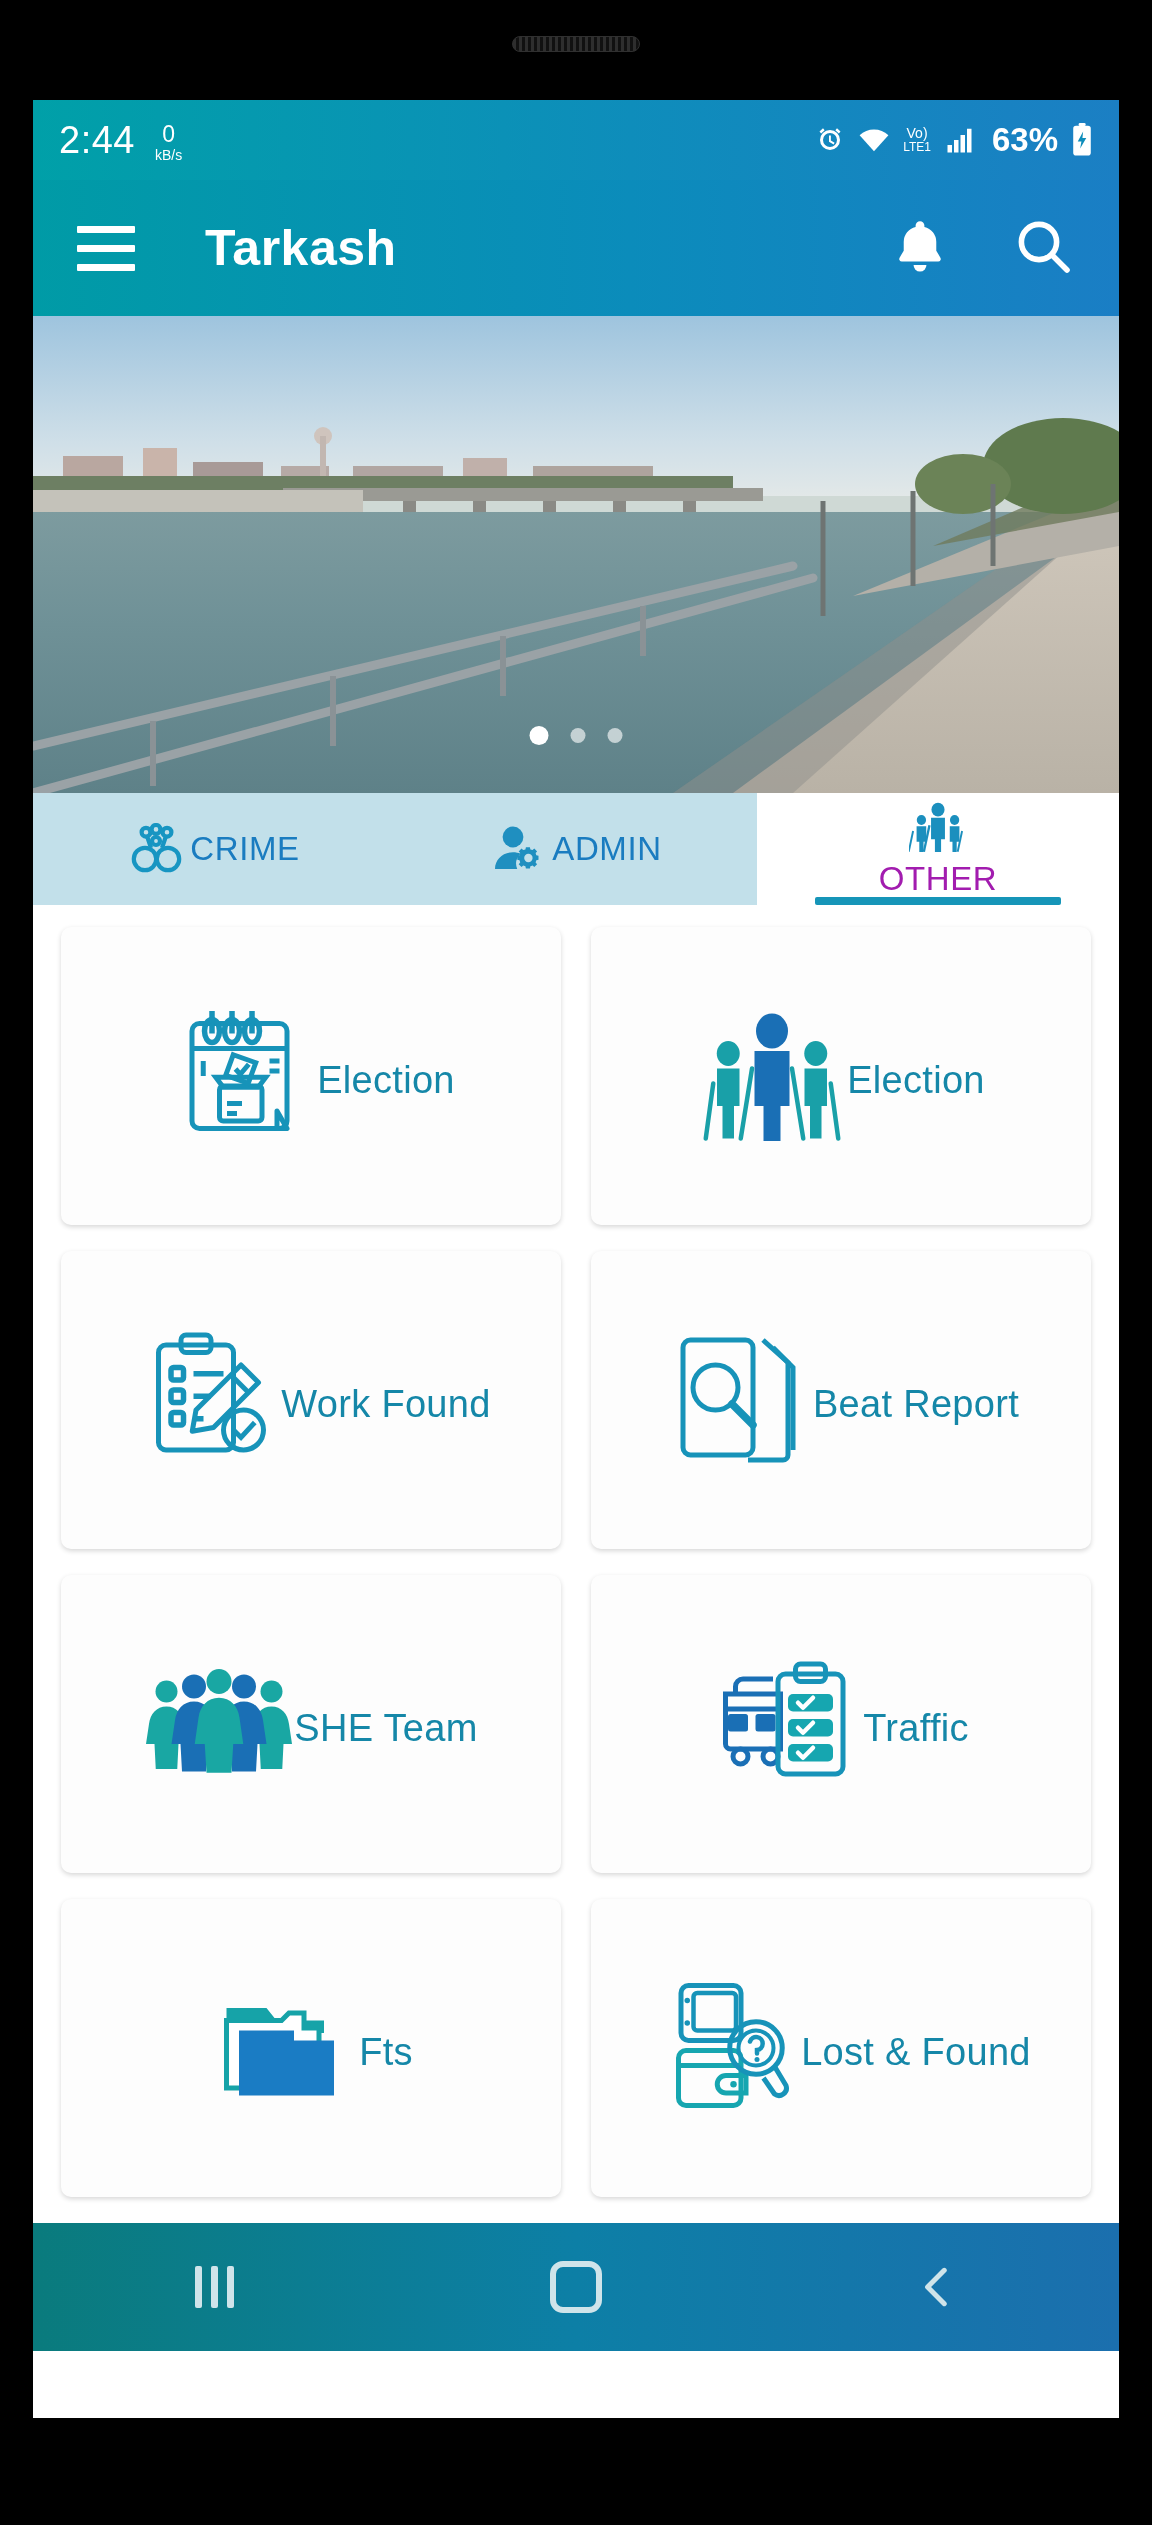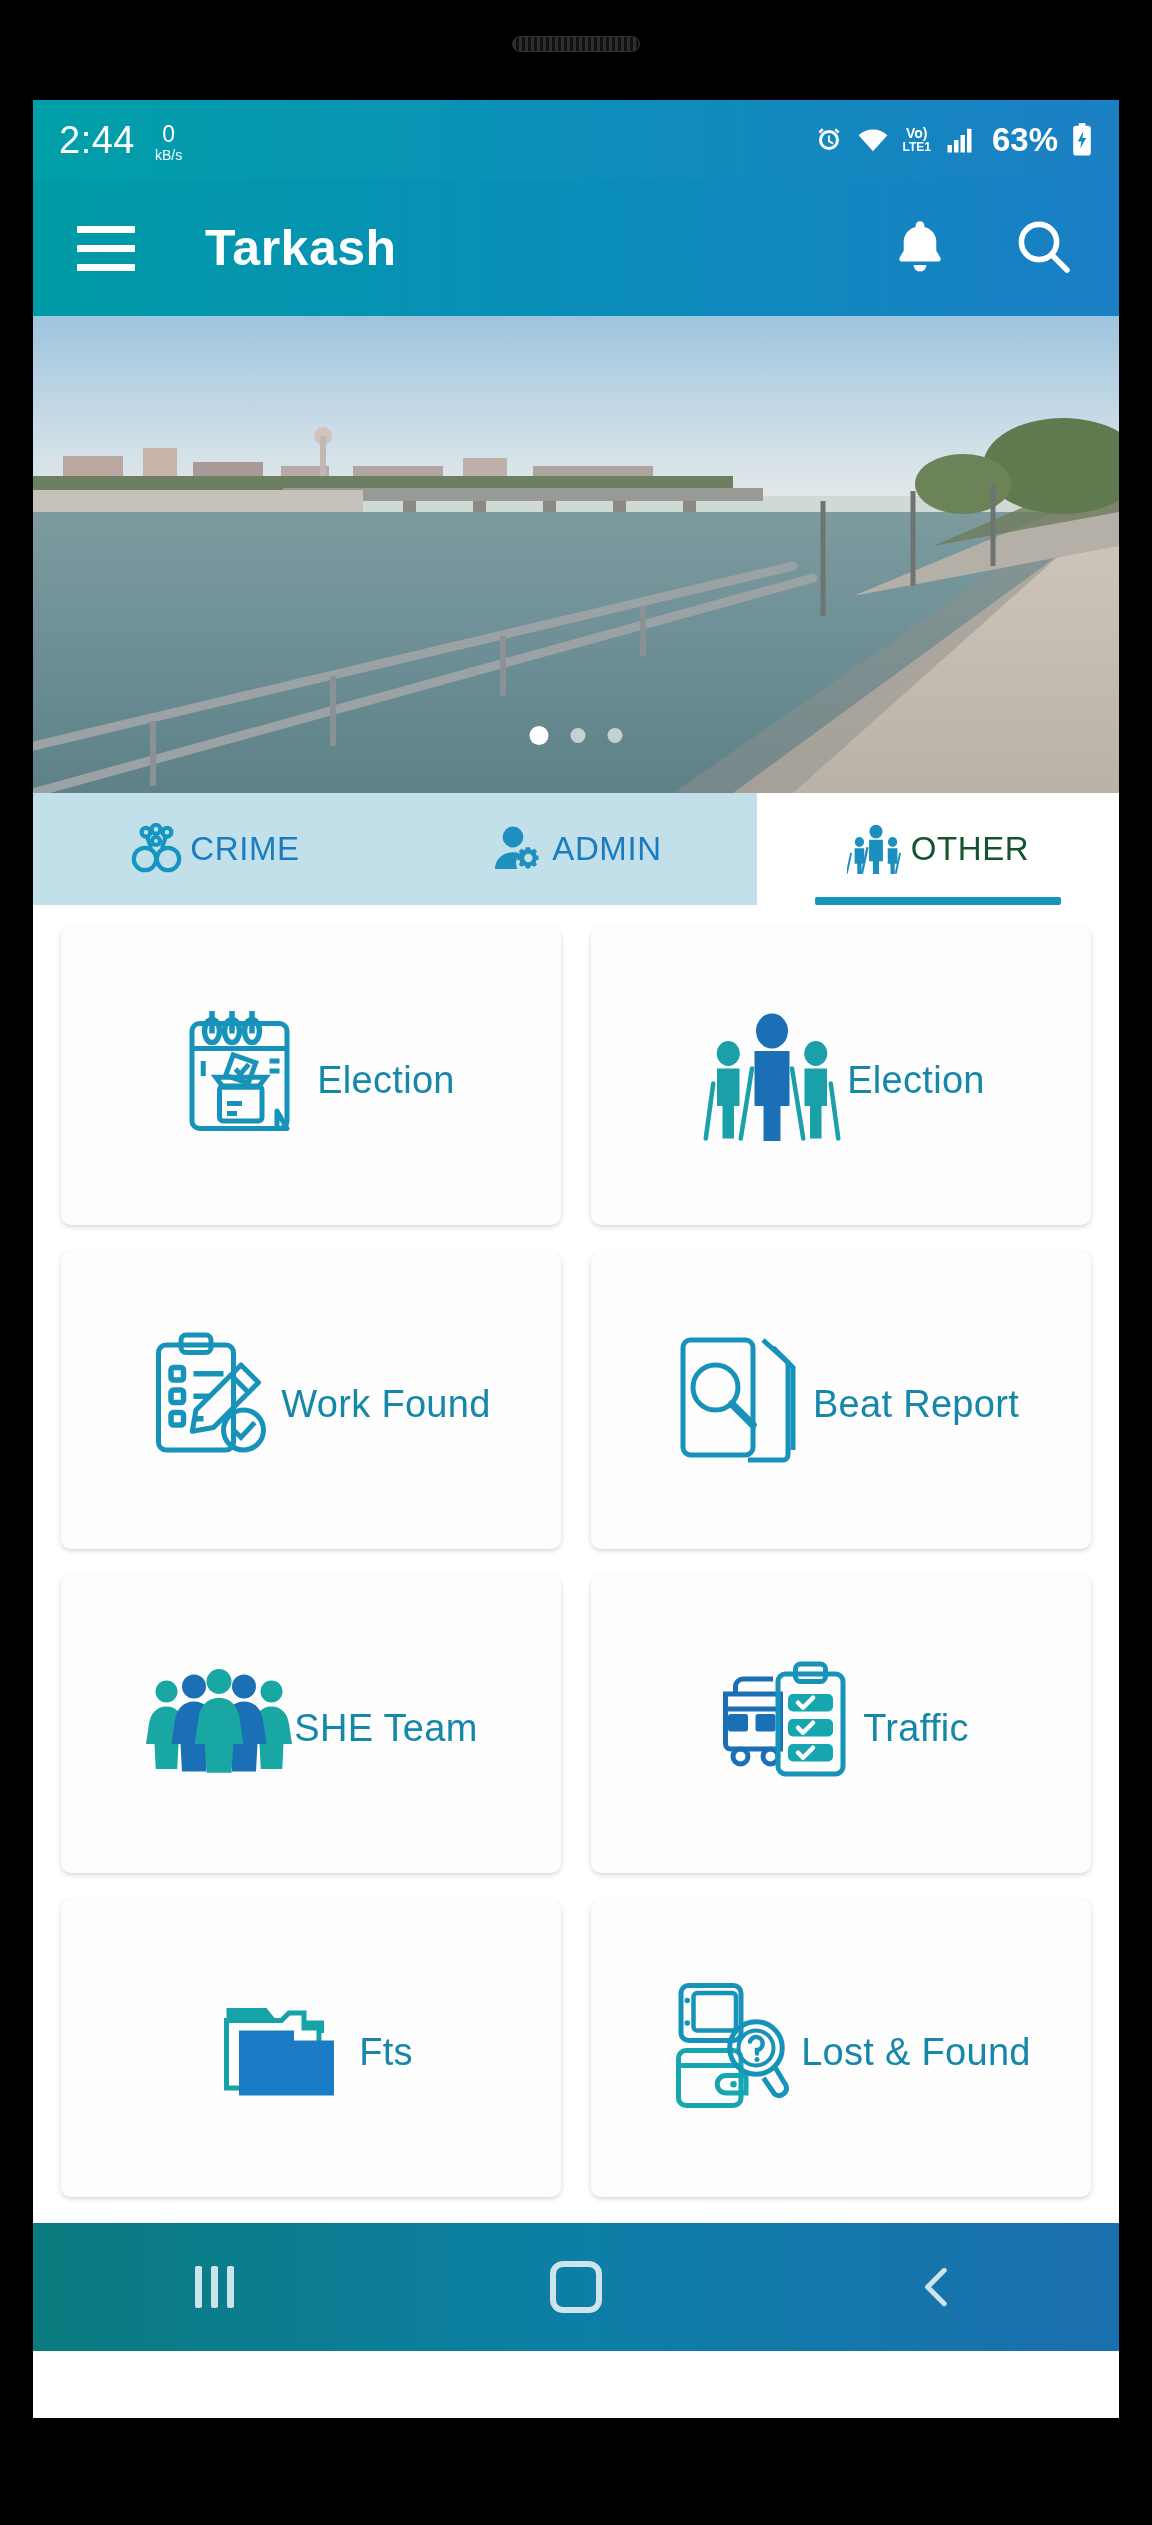--- a/index.html
+++ b/index.html
@@ -39,21 +39,21 @@
     padding: 0 26px;
     color: #fff;
   }
   .sb-left { display: flex; align-items: flex-end; gap: 20px; }
   .sb-time { font-size: 38px; letter-spacing: .5px; }
   .sb-net { display: flex; flex-direction: column; align-items: center; line-height: 1; }
   .sb-net-num { font-size: 23px; }
   .sb-net-unit { font-size: 14px; margin-top: 2px; }
   .sb-right { margin-left: auto; display: flex; align-items: center; gap: 13px; }
   .sb-right svg { display: block; }
-  .sb-volte { display: flex; flex-direction: column; align-items: center; line-height: 1.05; font-size: 14px; font-weight: bold; }
+  .sb-volte { display: flex; flex-direction: column; align-items: center; line-height: 1.05; font-size: 14px; font-weight: normal; }
   .sb-volte small { font-size: 12px; }
   .sb-batt { font-size: 33px; font-weight: bold; margin-left: 3px; }
 
   
   .appbar {
     height: 136px;
     background: linear-gradient(90deg,#009ba6 0%, #0b8cbb 55%, #1a7ec5 100%);
     display: flex; align-items: center;
     padding: 0 44px;
     color: #fff;
@@ -79,21 +79,21 @@
   .dot { width: 15px; height: 15px; border-radius: 50%; background: rgba(255,255,255,.62); }
   .dot.active { width: 19px; height: 19px; background: #fff; }
 
   
   .tabs { display: flex; height: 112px; background: #c2e0ea; }
   .tab {
     flex: 1; display: flex; align-items: center; justify-content: center;
     gap: 6px; cursor: pointer; position: relative;
     color: #1a7cc0; font-size: 33px; letter-spacing: .6px;
   }
-  .tab.active { background: #ffffff; color: #14532d; }
+  .tab.active { background: #ffffff; color: #a21caf; flex-direction: column; }
   .tab.active .tab-underline {
     position: absolute; left: 16%; right: 16%; bottom: 0;
     height: 8px; background: #1695b8; border-radius: 2px;
   }
   .tab svg { display: block; }
 
   
   .grid {
     background: #ffffff;
     padding: 22px 28px 26px 28px;

